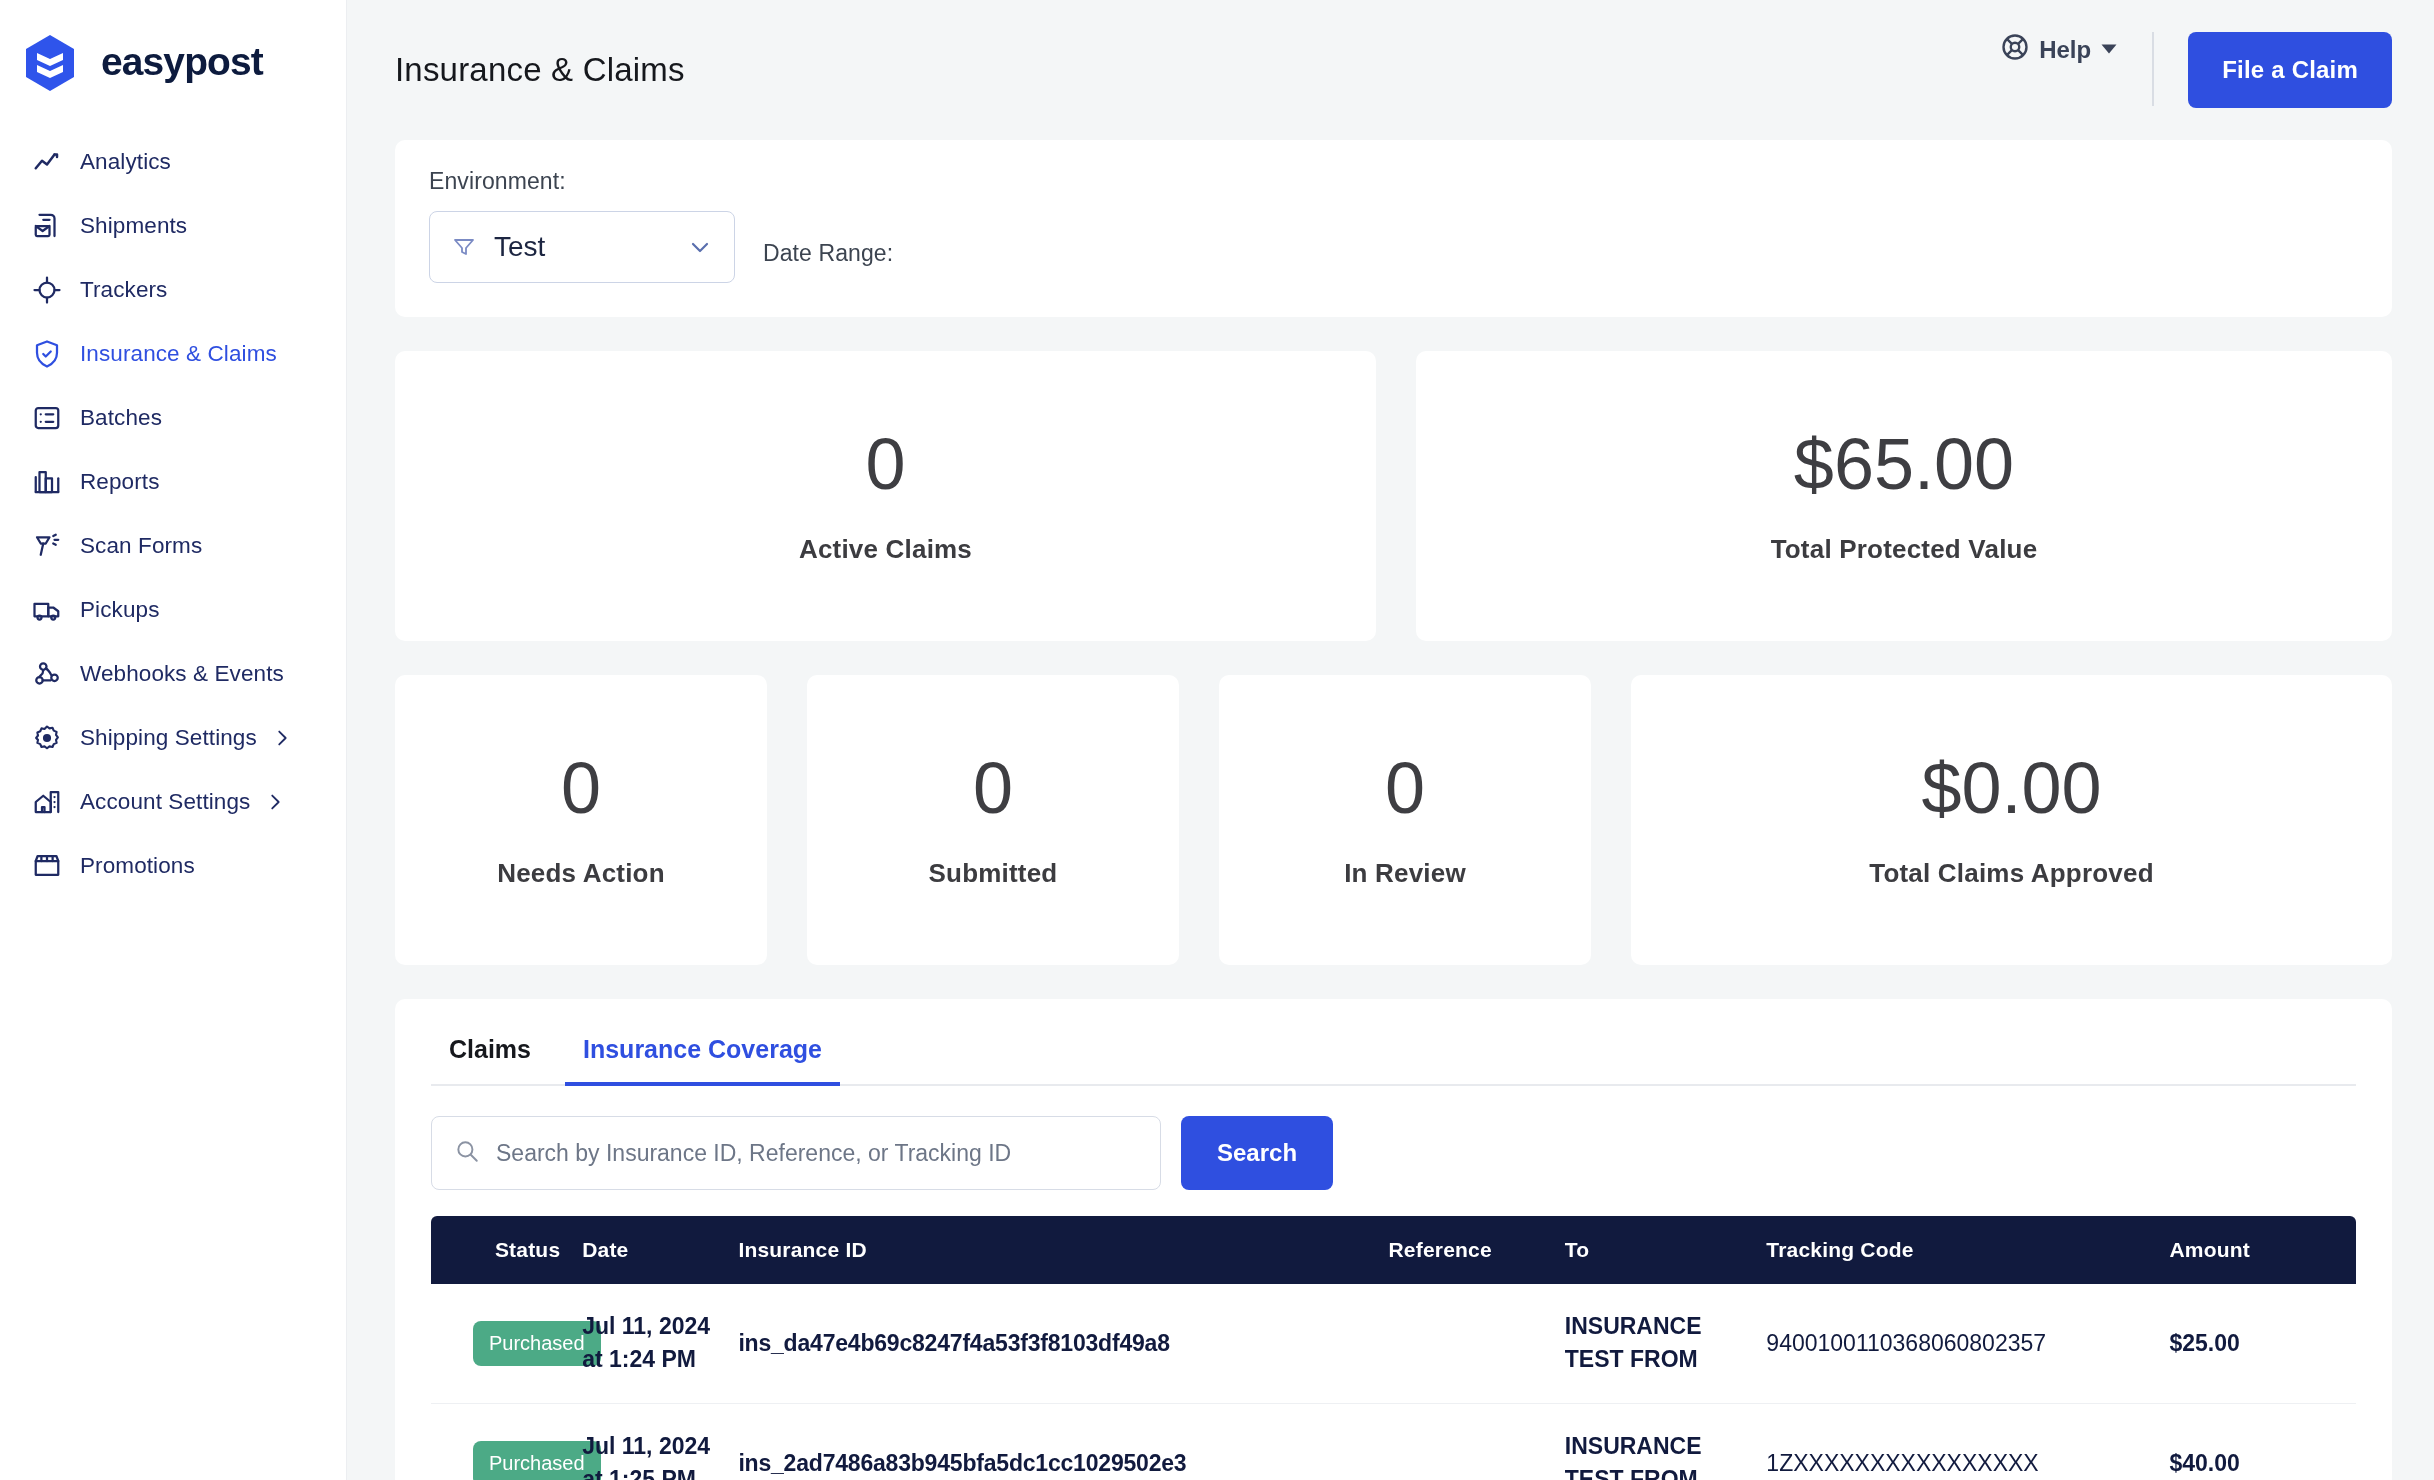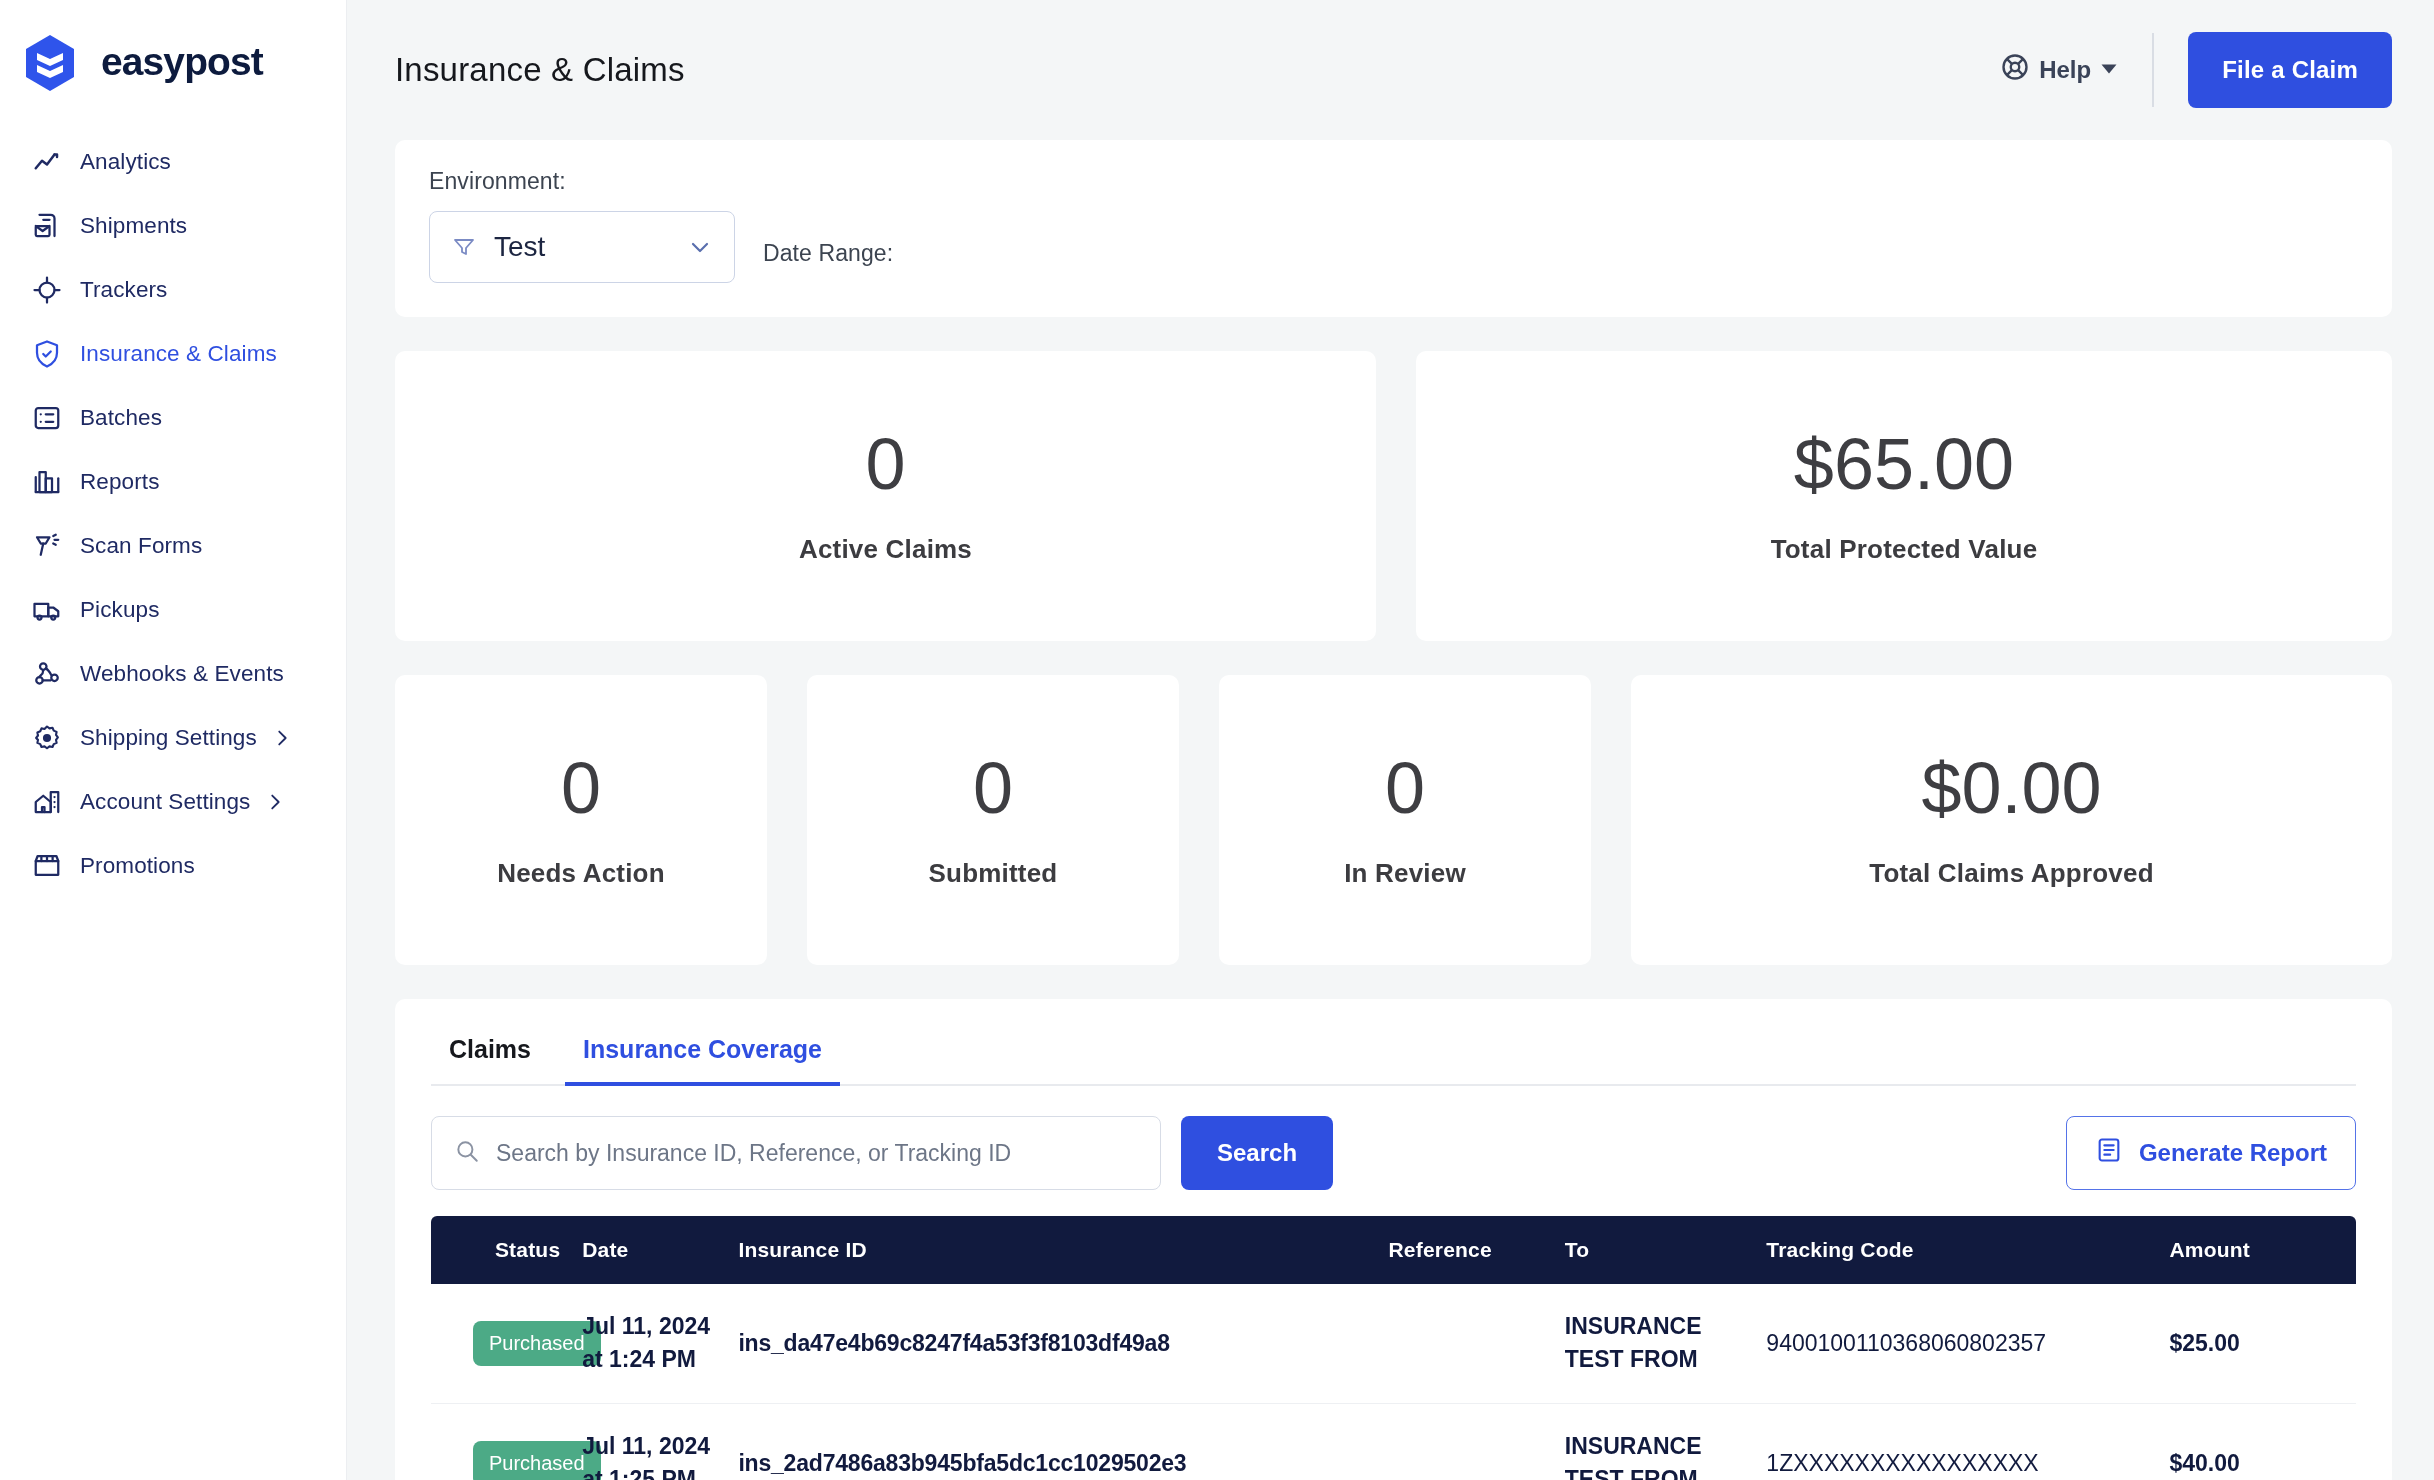--- a/index.html
+++ b/index.html
@@ -55,21 +55,21 @@
   .topbar {
     height: 140px; min-height: 140px;
     background: #f4f6f7;
     display: flex; align-items: center;
     padding: 0 42px 0 48px;
   }
   .page-title {
     font-size: 33px; color: #16181d; font-weight: 400;
     letter-spacing: .2px;
   }
-  .topbar-right { margin-left: auto; display: flex; align-items: center; }
+  .topbar-right { margin-left: auto; display: flex; align-items: flex-start; }
   .help-btn {
     display: flex; align-items: center; gap: 9px;
     color: #3a4358; font-size: 24px; font-weight: 700;
     cursor: pointer; padding-right: 34px;
   }
   .divider-v { width: 2px; height: 74px; background: #d9dde4; }
   .file-claim-btn {
     margin-left: 34px;
     background: #2f4fe0; color: #fff;
     font-size: 24px; font-weight: 600;
@@ -469,29 +469,20 @@
           <div class="search-wrap">
             <span>
               <svg width="26" height="26" viewBox="0 0 24 24" fill="none" stroke="#8b93a3" stroke-width="1.8" stroke-linecap="round">
                   <circle cx="10.5" cy="10.5" r="6.5"></circle>
                   <path d="M15.5 15.5L21 21"></path>
                 </svg>
             </span>
             <input type="text" placeholder="Search by Insurance ID, Reference, or Tracking ID" style="">
           </div>
           <button class="search-btn">Search</button>
-          <button class="gen-report-btn">
-            <span>
-              <svg width="28" height="28" viewBox="0 0 24 24" fill="none" stroke="#2f4fe0" stroke-width="1.8" stroke-linecap="round" stroke-linejoin="round">
-                  <rect x="4" y="3" width="16" height="18" rx="2"></rect>
-                  <path d="M8 8h8M8 12h8M8 16h5"></path>
-                </svg>
-            </span>
-            <span>Generate Report</span>
-          </button>
         </div>
 
         <table class="grid">
           <thead>
             <tr>
               <th class="col-status">Status</th>
               <th class="col-date">Date</th>
               <th class="col-ins">Insurance ID</th>
               <th class="col-ref">Reference</th>
               <th class="col-to">To</th>

